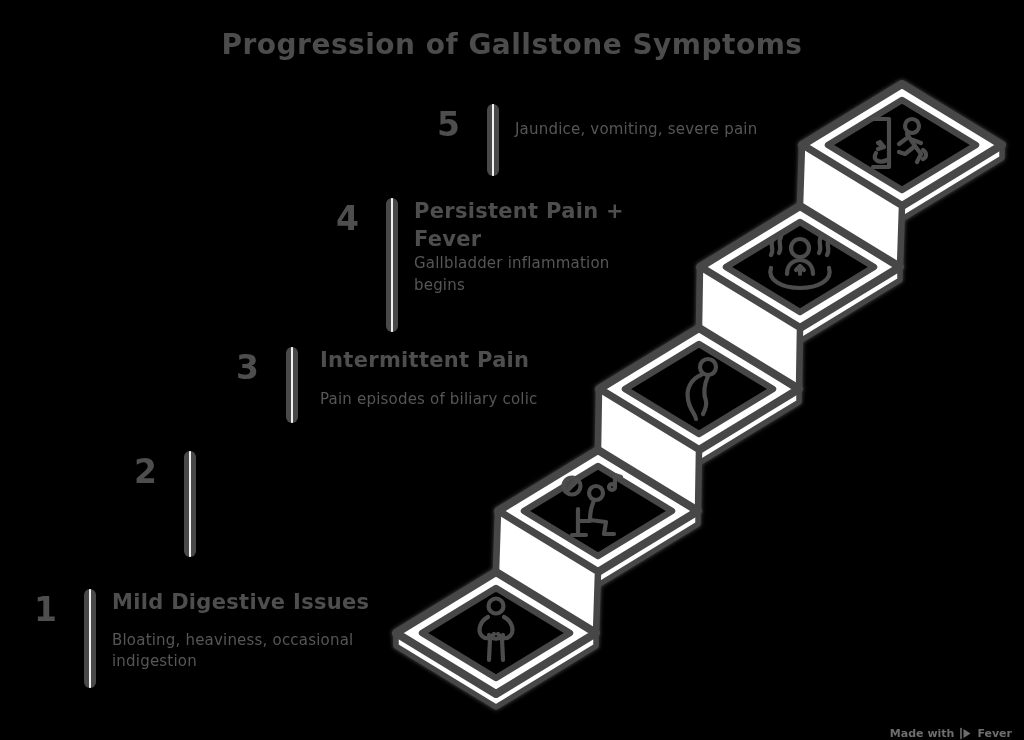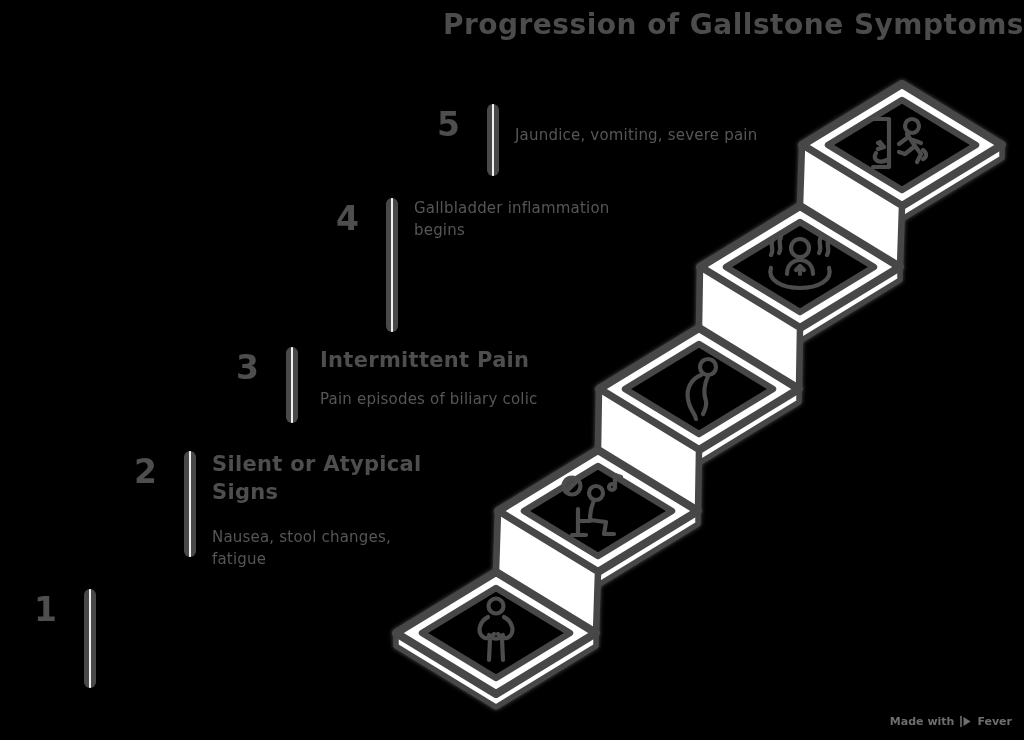--- a/index.html
+++ b/index.html
@@ -4,21 +4,21 @@
 <style>
   html,body{margin:0;padding:0;background:#000;}
   body{
     width:1024px;height:740px;position:relative;overflow:hidden;
     font-family:"DejaVu Sans","Liberation Sans",sans-serif;
   }
   .canvas{position:absolute;inset:0;width:1024px;height:740px;}
 
   
   .page-title{
-    position:absolute;top:8px;left:0;width:1024px;text-align:right;
+    position:absolute;top:28px;left:0;width:1024px;text-align:center;
     font-size:28px;font-weight:bold;letter-spacing:.5px;color:#4c4c4c;
   }
 
   
   .stairs{
     position:absolute;inset:0;
     filter:drop-shadow(0 0 2px rgba(150,150,150,.55));
   }
   .stairs .face{fill:#fff;stroke:#474747;stroke-width:8;stroke-linejoin:round;}
   .stairs .thick{fill:#fff;stroke:#474747;stroke-width:5.5;stroke-linejoin:round;}
@@ -37,25 +37,25 @@
     background:linear-gradient(90deg,#494949 0 42%,#f2f2f2 42% 58%,#494949 58% 100%);
   }
   .stage .txt{margin-left:16px;}
   .stage .t{font-size:21px;font-weight:bold;color:#4e4e4e;line-height:1.32;letter-spacing:.3px;}
   .stage .s{font-size:15px;color:#565656;line-height:1.45;letter-spacing:.2px;}
 
   .s1{left:-2px;top:589px;}  .s1 .bar{height:99px;}  .s1 .txt{width:290px;} .s1 .s{margin-top:13px;}
   .s2{left:98px;top:451px;}  .s2 .bar{height:106px;} .s2 .txt{width:235px;} .s2 .s{margin-top:21px;}
   .s3{left:200px;top:347px;} .s3 .bar{height:76px;}  .s3 .txt{width:300px;margin-left:22px;} .s3 .s{margin-top:14px;}
   .s4{left:300px;top:198px;} .s4 .bar{height:134px;} .s4 .txt{width:245px;} .s4 .s{}
-  .s5{left:401px;top:104px;} .s5 .bar{height:72px;}  .s5 .txt{width:285px;} .s5 .s{margin-top:21px;}
+  .s5{left:401px;top:104px;} .s5 .bar{height:72px;}  .s5 .txt{width:285px;} .s5 .s{margin-top:15px;}
 
   
   .footer{
-    position:absolute;right:12px;bottom:12px;display:flex;align-items:center;gap:5px;
+    position:absolute;right:12px;bottom:0;display:flex;align-items:center;gap:5px;
     font-size:11px;font-weight:600;color:#6e6e6e;
   }
   .footer svg{display:block;}
 </style>
 </head>
 <body>
 
 <div class="canvas">
 
   <svg class="stairs" width="1024" height="740" viewBox="0 0 1024 740" aria-hidden="true">
@@ -136,44 +136,45 @@
         <path d="M -6,6 L -7,27 M 6,6 L 7,27"></path>
       </g>
     </g>
   </svg>
 
   <div class="page-title">Progression of Gallstone Symptoms</div>
 
   <div class="stage s1">
     <div class="num">1</div>
     <div class="bar"></div>
+    <div class="txt">
+      <div class="t">Mild Digestive Issues</div>
+      <div class="s">Bloating, heaviness, occasional indigestion</div>
+    </div>
   </div>
 
   <div class="stage s2">
     <div class="num">2</div>
     <div class="bar"></div>
-    <div class="txt">
-      <div class="t">Silent or Atypical Signs</div>
-      <div class="s">Nausea, stool changes, fatigue</div>
-    </div>
   </div>
 
   <div class="stage s3">
     <div class="num">3</div>
     <div class="bar"></div>
     <div class="txt">
       <div class="t">Intermittent Pain</div>
       <div class="s">Pain episodes of biliary colic</div>
     </div>
   </div>
 
   <div class="stage s4">
     <div class="num">4</div>
     <div class="bar"></div>
     <div class="txt">
+      <div class="t">Persistent Pain + Fever</div>
       <div class="s">Gallbladder inflammation begins</div>
     </div>
   </div>
 
   <div class="stage s5">
     <div class="num">5</div>
     <div class="bar"></div>
     <div class="txt">
       <div class="s">Jaundice, vomiting, severe pain</div>
     </div>

